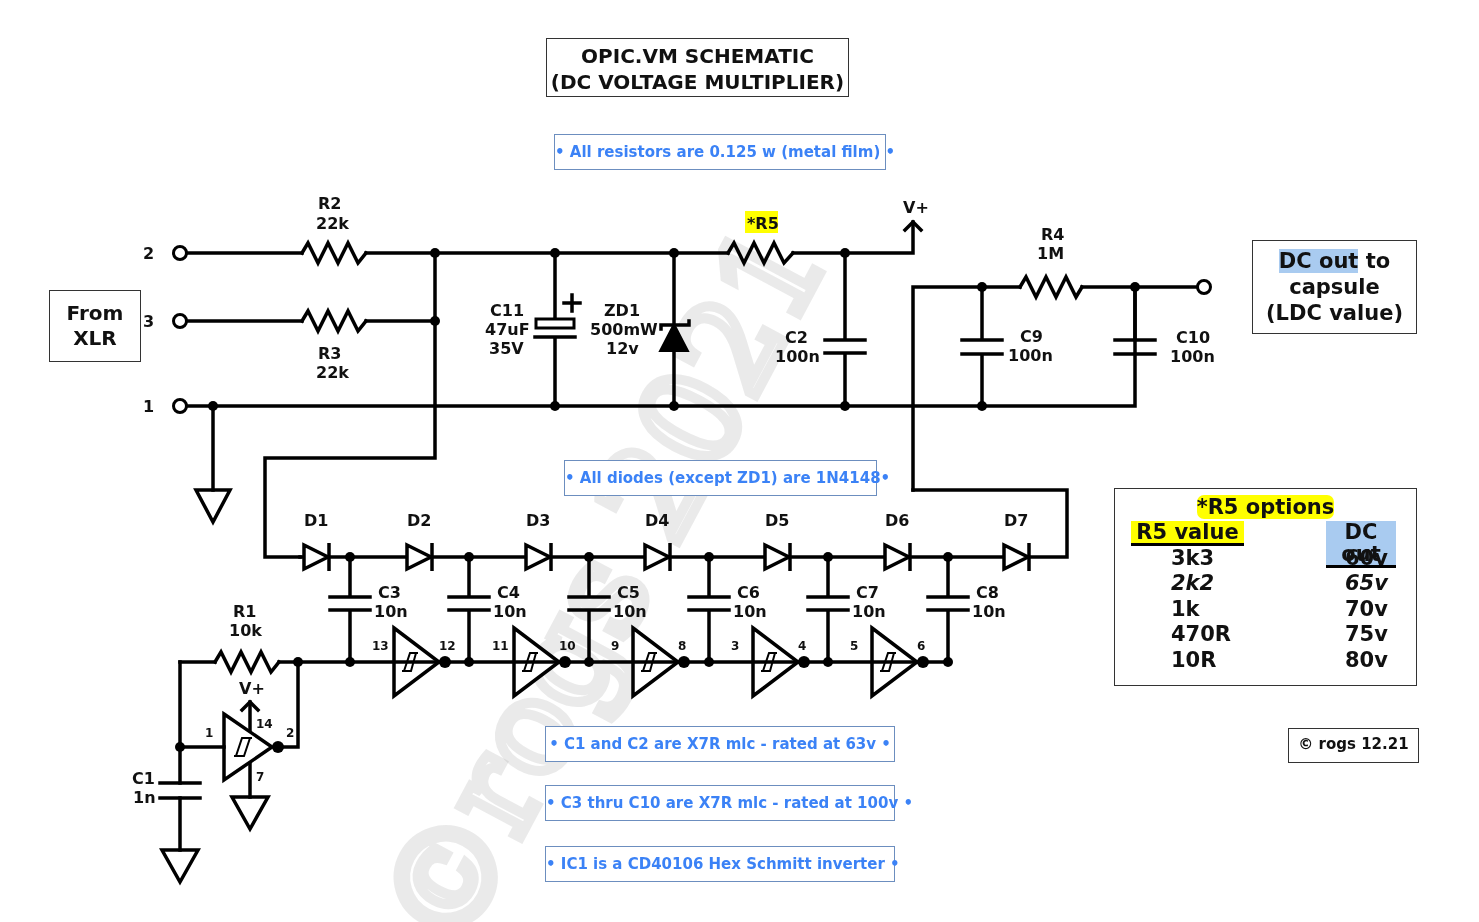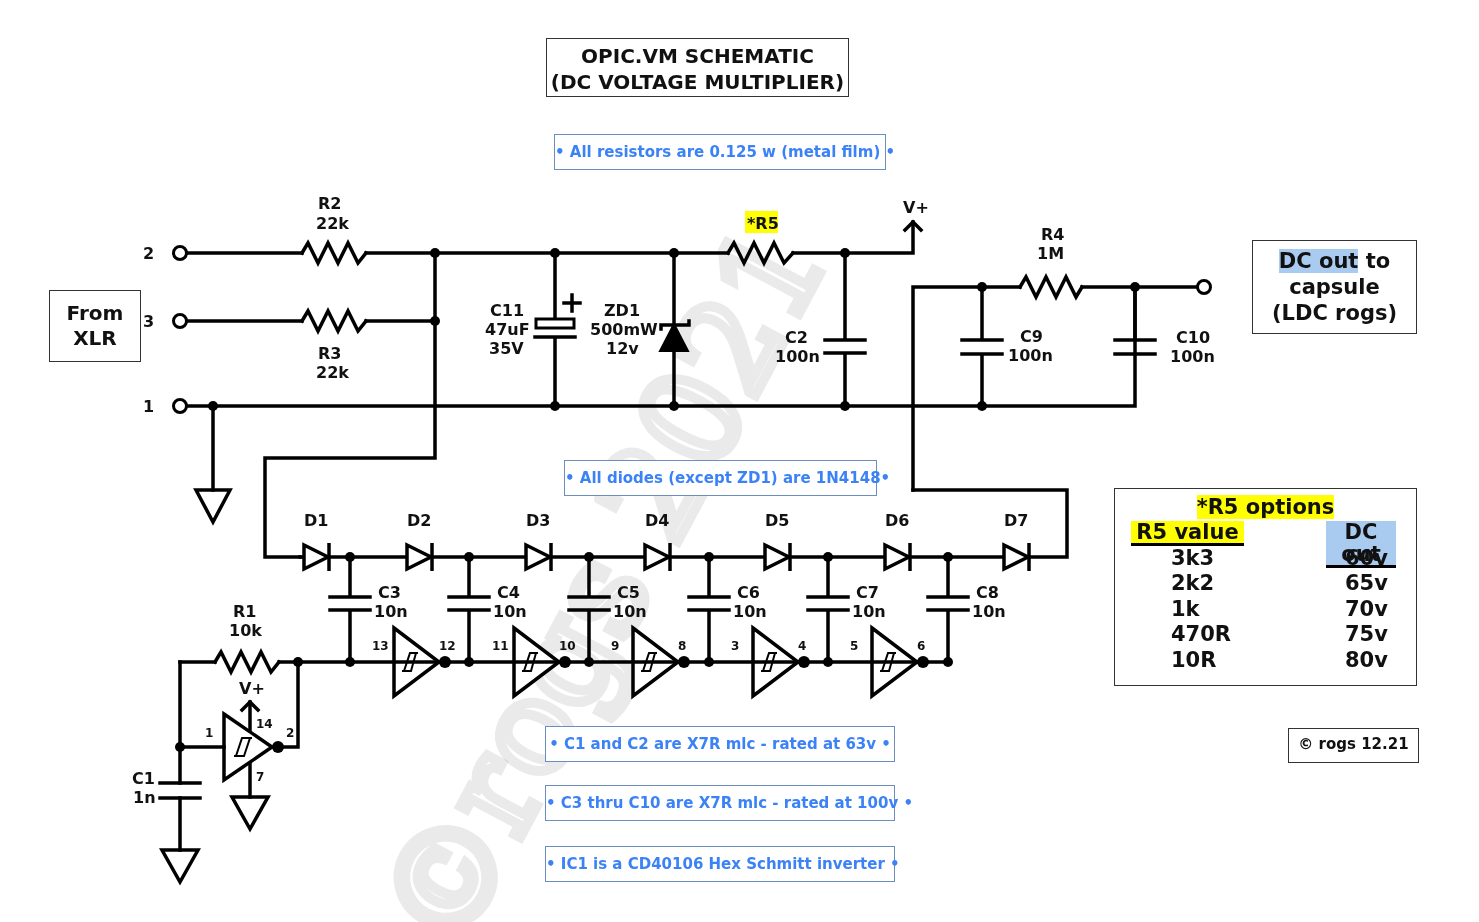--- a/index.html
+++ b/index.html
@@ -291,35 +291,35 @@
 <div class="note" style="left:508px; top:846px; width:348px;">• IC1 is a CD40106 Hex Schmitt inverter •</div>
 
 <div class="box" style="left:49px; top:290px; width:92px; height:72px; font-size:20px; line-height:25px; padding-top:10px; box-sizing:border-box;">
   <div>From</div>
   <div>XLR</div>
 </div>
 
 <div class="box" style="left:1252px; top:240px; width:165px; height:94px; font-size:21px; line-height:26px; padding-top:7px; box-sizing:border-box;">
   <div><span class="hl-b">DC out</span><span> to</span></div>
   <div>capsule</div>
-  <div>(LDC rogs)</div>
+  <div>(LDC value)</div>
 </div>
 
 <div class="box" style="left:1114px; top:488px; width:303px; height:198px; font-size:21px; line-height:25.5px; padding-top:6px; box-sizing:border-box;">
-  <div><span class="hl-y" style="padding:0 0;">*R5 options</span></div>
+  <div><span class="hl-y" style="padding:0 0;border-radius:7px;">*R5 options</span></div>
   <div style="position:relative; height:25px;">
     <span class="hl-y" style="position:absolute; left:16px; width:113px; border-bottom:3px solid #000; line-height:22px;">R5 value</span>
     <span class="hl-b" style="position:absolute; left:211px; width:70px; border-bottom:3px solid #000; line-height:22px;">DC out</span>
   </div>
   <div id="r5rows">
       <div style="position: relative; height: 25.5px;">
         <span style="position: absolute; left: 56px;">3k3</span>
         <span style="position: absolute; left: 230px;">60v</span>
       </div>
-      <div style="position: relative; height: 25.5px;">
+      <div style="position: relative; height: 25.5px; font-style: italic;">
         <span style="position: absolute; left: 56px;">2k2</span>
         <span style="position: absolute; left: 230px;">65v</span>
       </div>
       <div style="position: relative; height: 25.5px;">
         <span style="position: absolute; left: 56px;">1k</span>
         <span style="position: absolute; left: 230px;">70v</span>
       </div>
       <div style="position: relative; height: 25.5px; text-align: center;">
         <span style="position: absolute; left: 56px;">470R</span>
         <span style="position: absolute; left: 230px;">75v</span>

